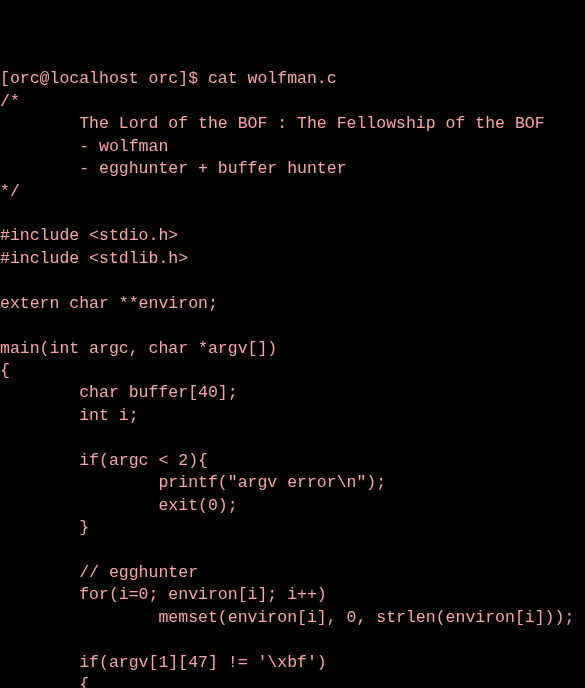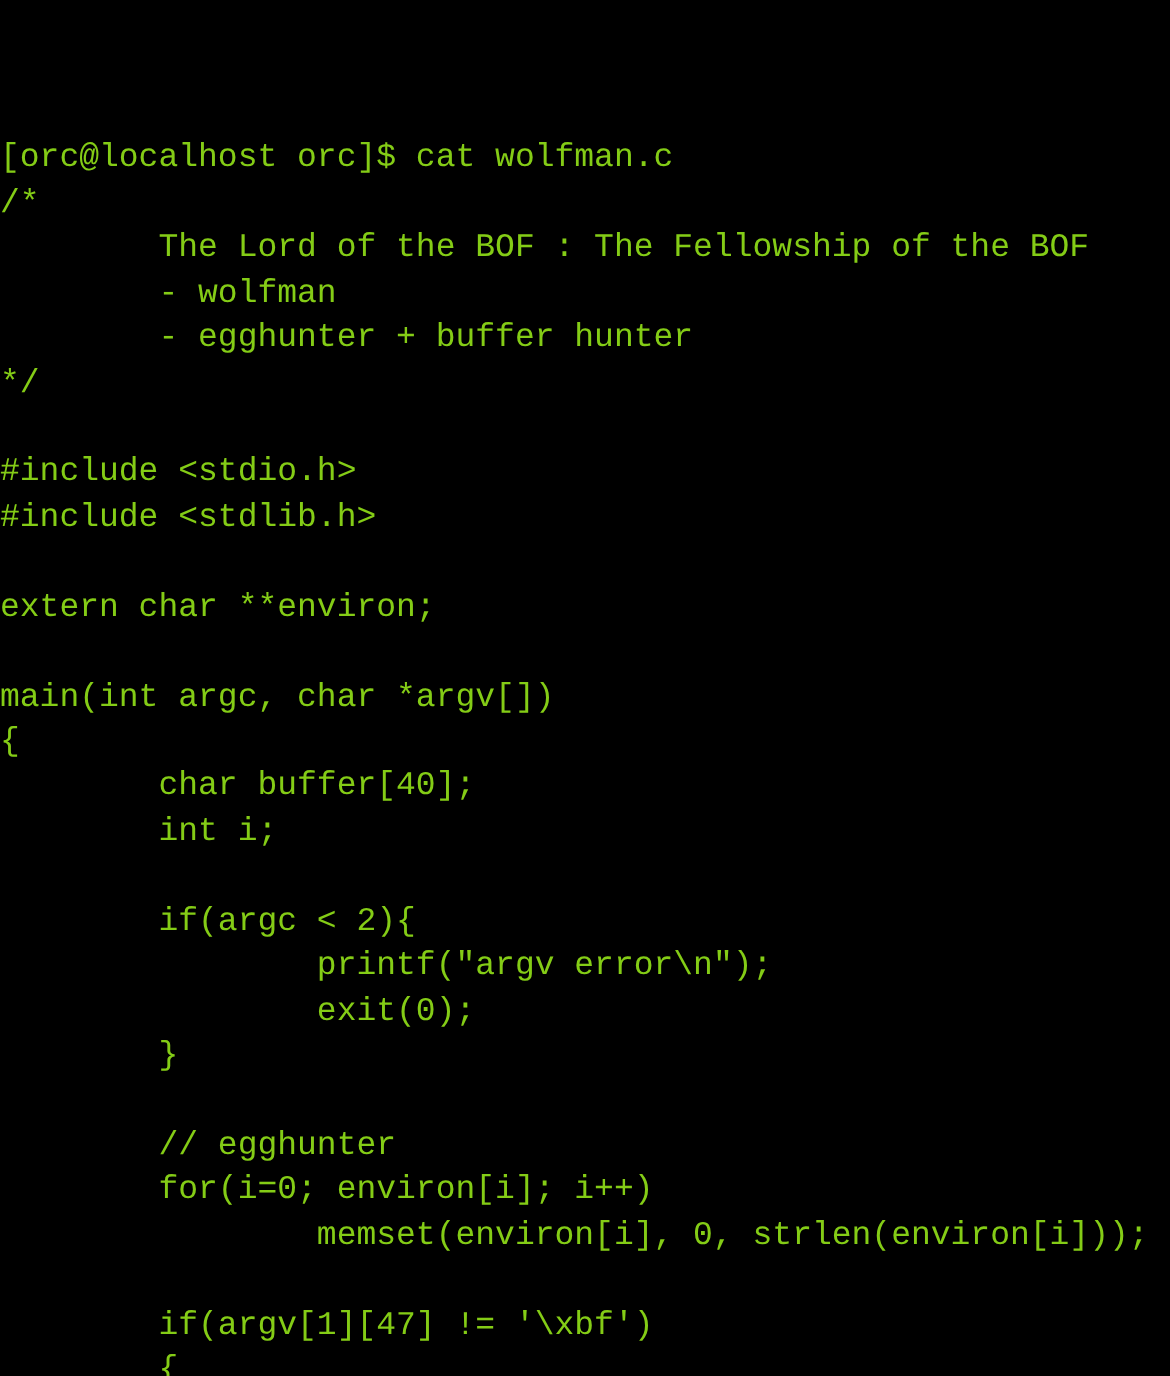--- a/index.html
+++ b/index.html
@@ -25,21 +25,21 @@
     position: absolute;
     left: 0px;
     top: 1px;
     width: 585px;
     white-space: pre;
   }
   .line {
     display: block;
     height: 22.45px;
     white-space: pre;
-    color: #84cc16;
+    color: #fca5a5;
   }
   .line.empty {
     color: transparent;
   }
 </style>
 </head>
 <body>
 
 <div id="terminal">
   <div id="screen">

